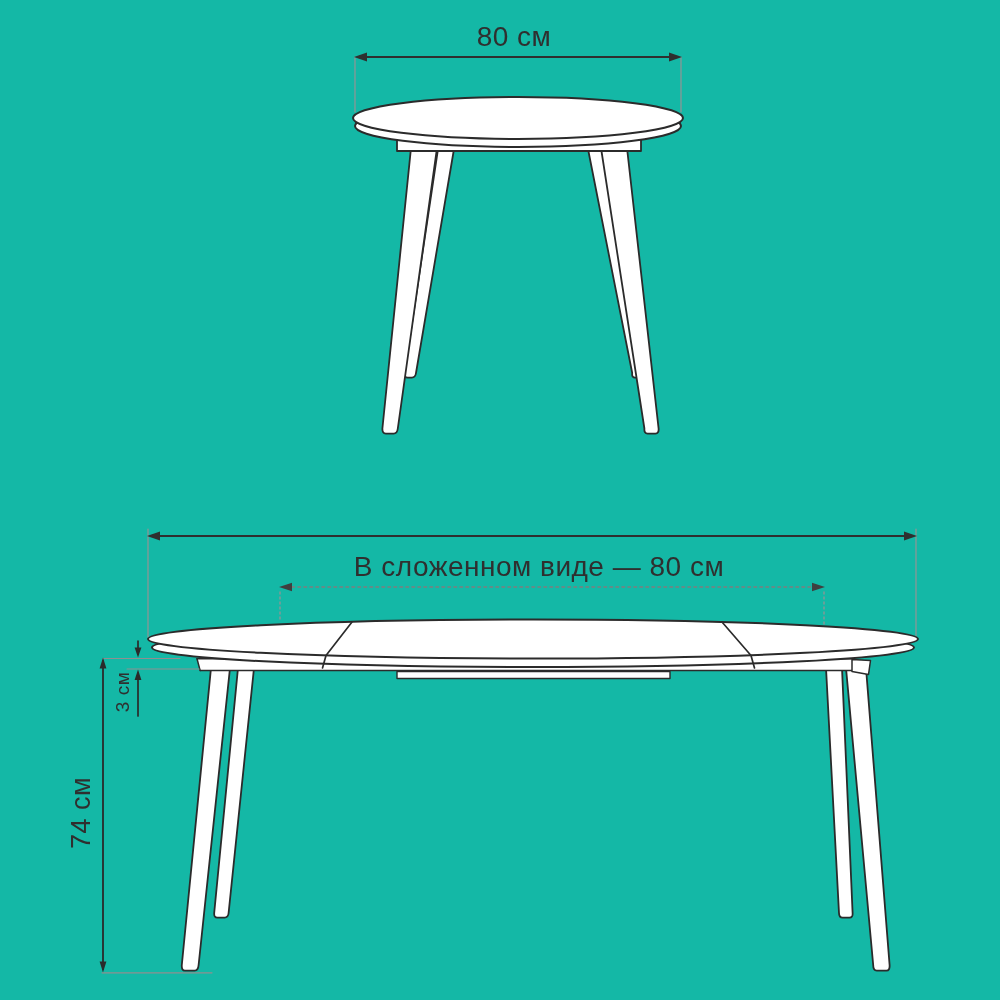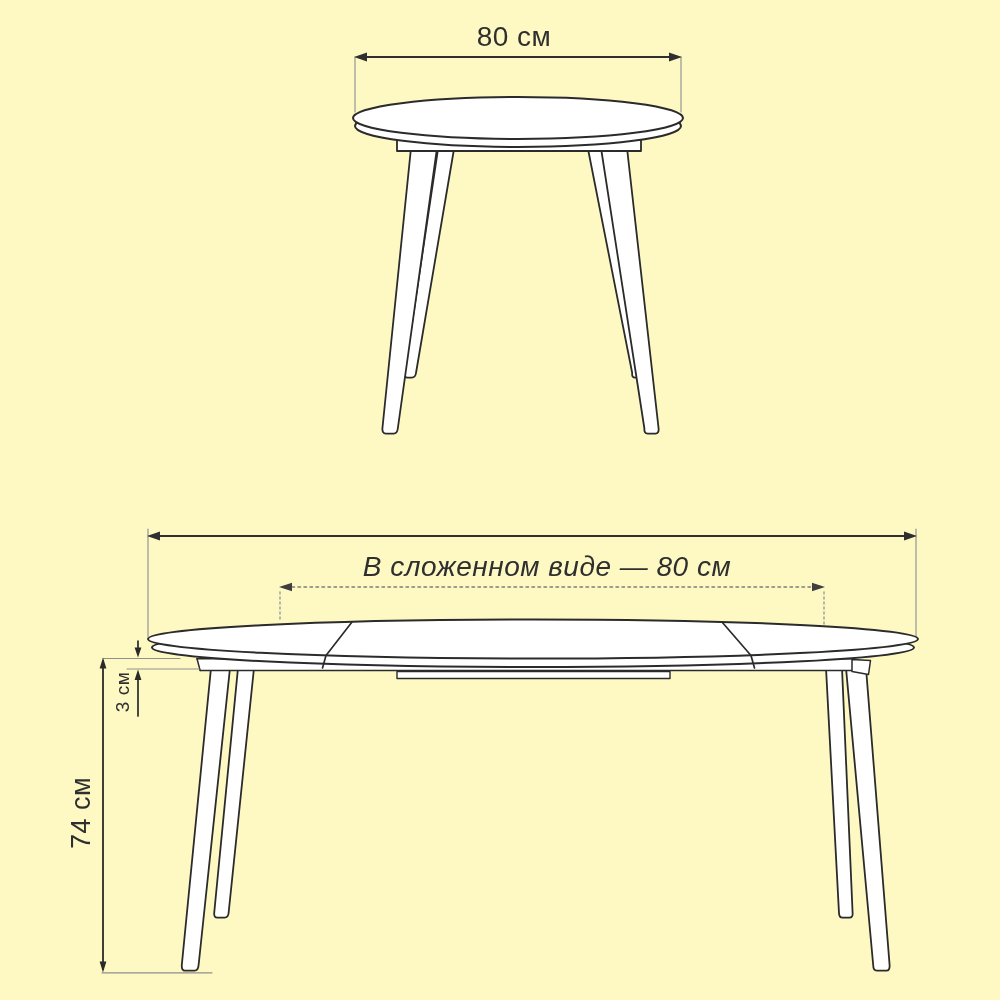--- a/index.html
+++ b/index.html
@@ -1,16 +1,16 @@
 <!DOCTYPE html>
 <html><head>
 <meta charset="utf-8">
 <style>
   html,body{margin:0;padding:0;background:#fff;}
-  #stage{position:relative;width:1000px;height:1000px;background:#fef9c3;overflow:hidden;
+  #stage{position:relative;width:1000px;height:1000px;background:#14b8a6;overflow:hidden;
          font-family:"Liberation Sans", sans-serif;color:#2e2e2e;}
   #stage svg{position:absolute;left:0;top:0;}
   .dim-label{position:absolute;text-align:center;font-size:28px;letter-spacing:0.5px;
              color:#2f2f2f;white-space:nowrap;}
   .dim-label.rotated{transform:rotate(-90deg);}
   .small{font-size:19px;}
   .h74{font-size:27px;}
 </style>
 </head>
 <body>
@@ -83,18 +83,18 @@
       <line x1="138" y1="641" x2="138" y2="649" stroke="#2a2a2a" stroke-width="1.7"></line>
       <polygon points="138,657.5 134.6,647.5 141.4,647.5" fill="#2a2a2a"></polygon>
       <line x1="138" y1="678.5" x2="138" y2="716" stroke="#2a2a2a" stroke-width="1.7"></line>
       <polygon points="138,669.5 134.6,680 141.4,680" fill="#2a2a2a"></polygon>
     </g>
   </svg>
 
   <div class="dim-label" style="left:414px;top:21px;width:200px;">80 см</div>
 
 
-  <div class="dim-label" style="left:297px;top:551px;width:500px;font-style:italic;">В сложенном виде — 80 см</div>
+  <div class="dim-label" style="left:289px;top:551px;width:500px;">В сложенном виде — 80 см</div>
 
   <div class="dim-label rotated h74" style="left:21px;top:798px;width:120px;height:30px;line-height:30px;">74 см</div>
 
   <div class="dim-label rotated small" style="left:90px;top:679px;width:66px;height:26px;line-height:26px;">3 см</div>
 </div>
 
 </body></html>

